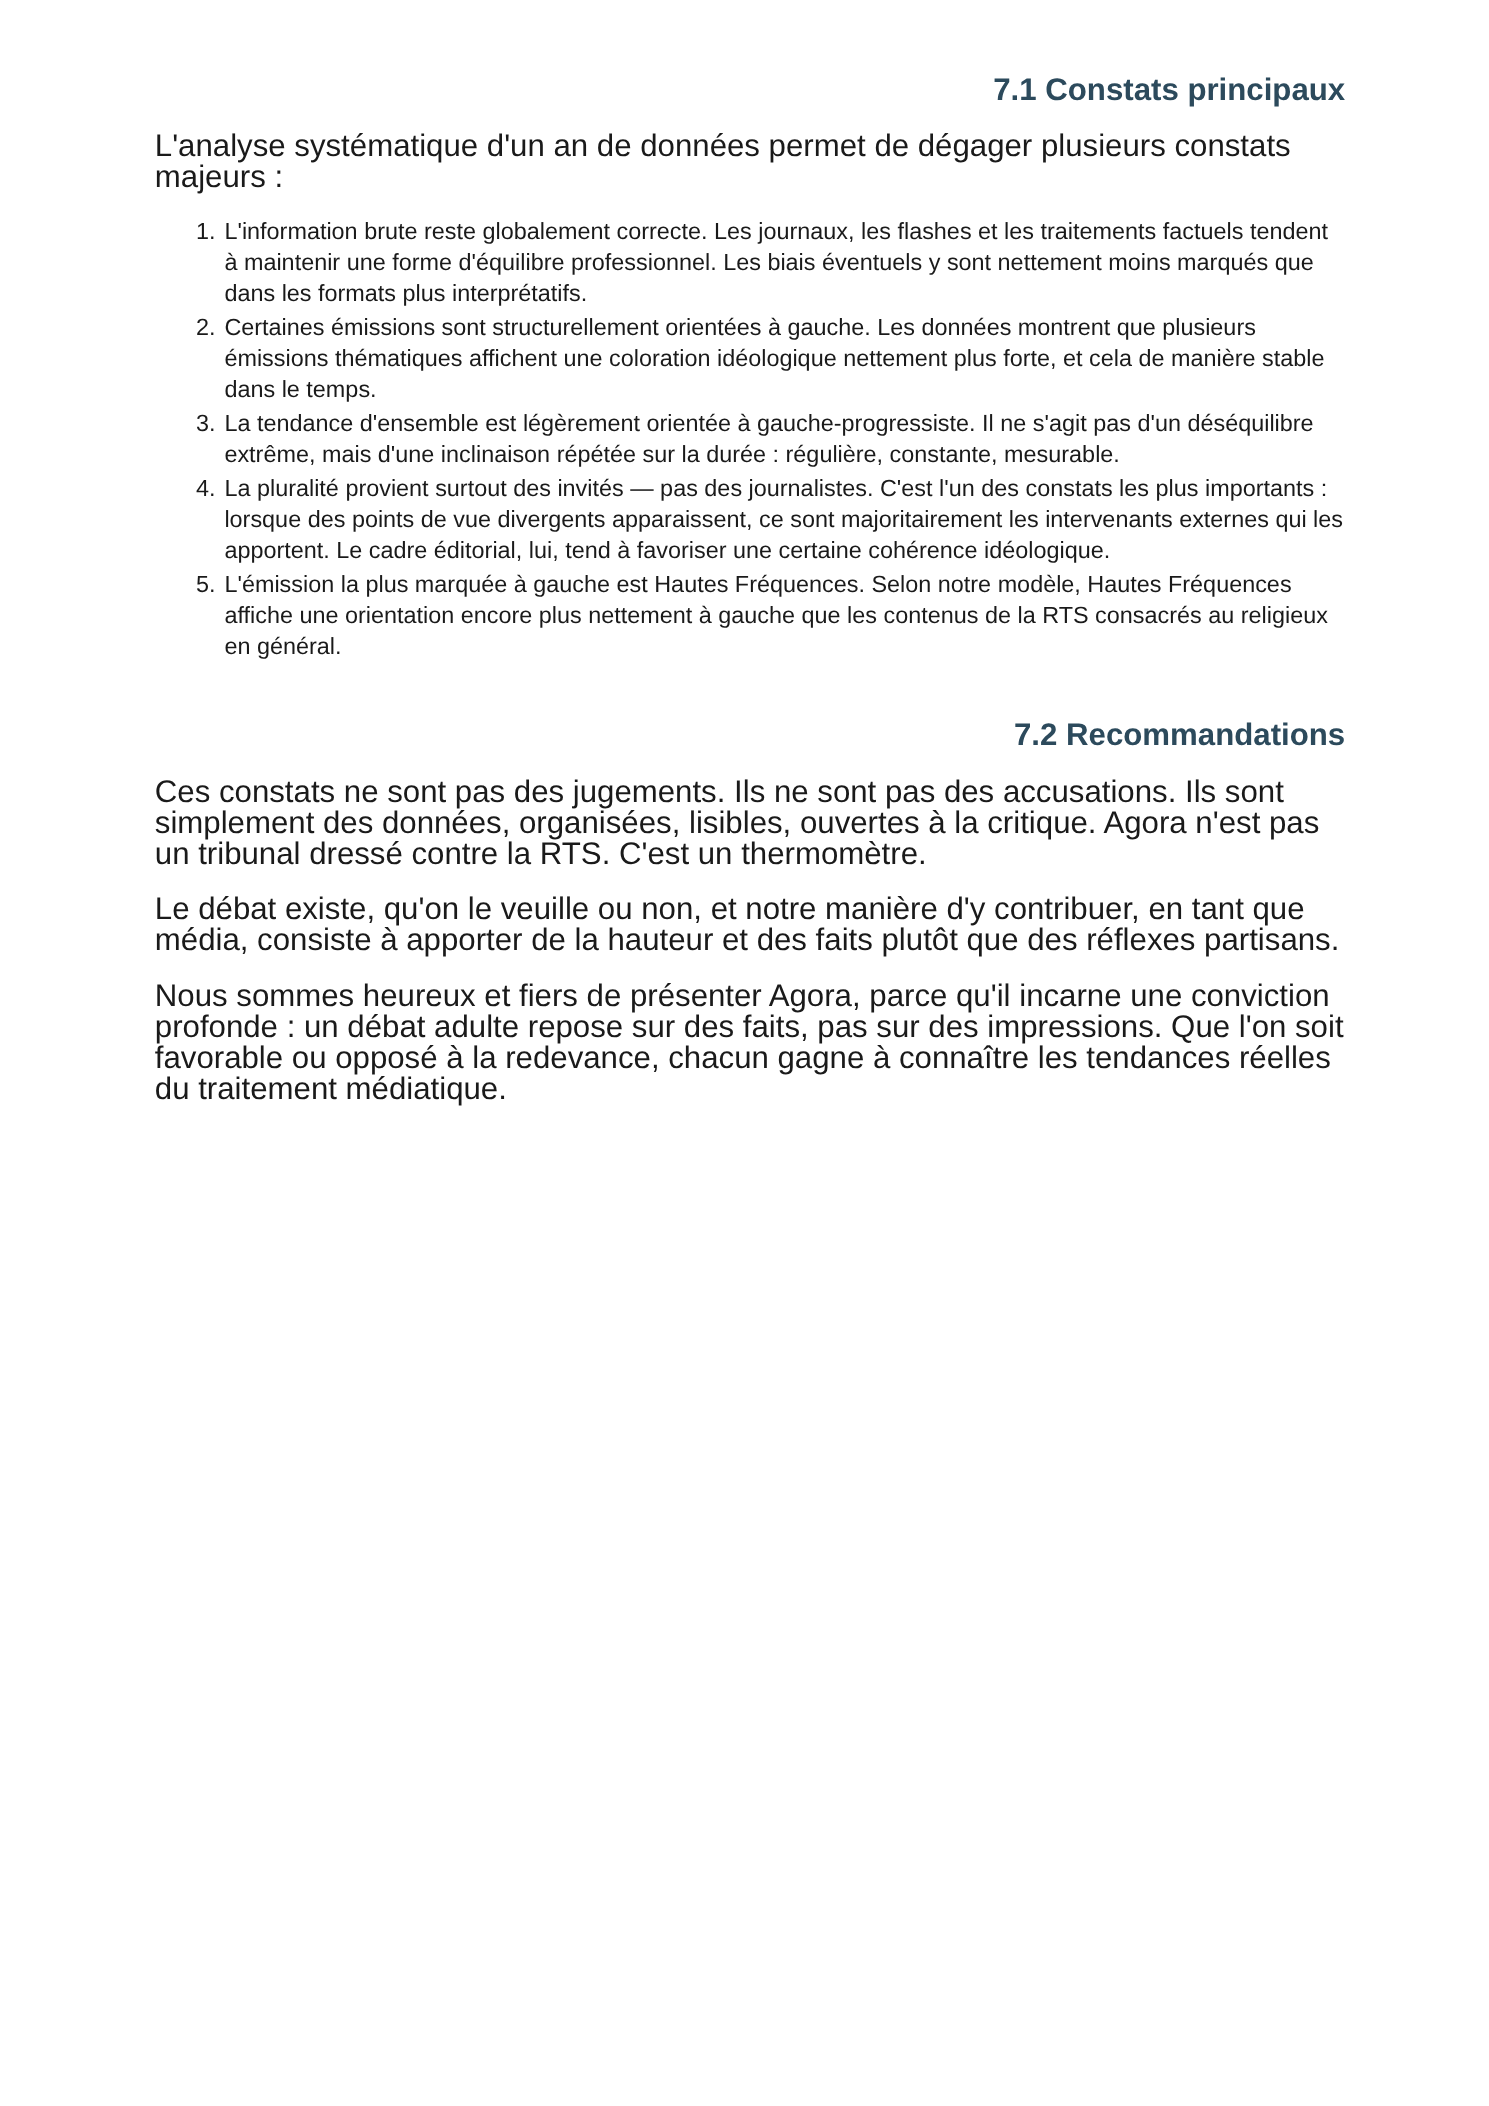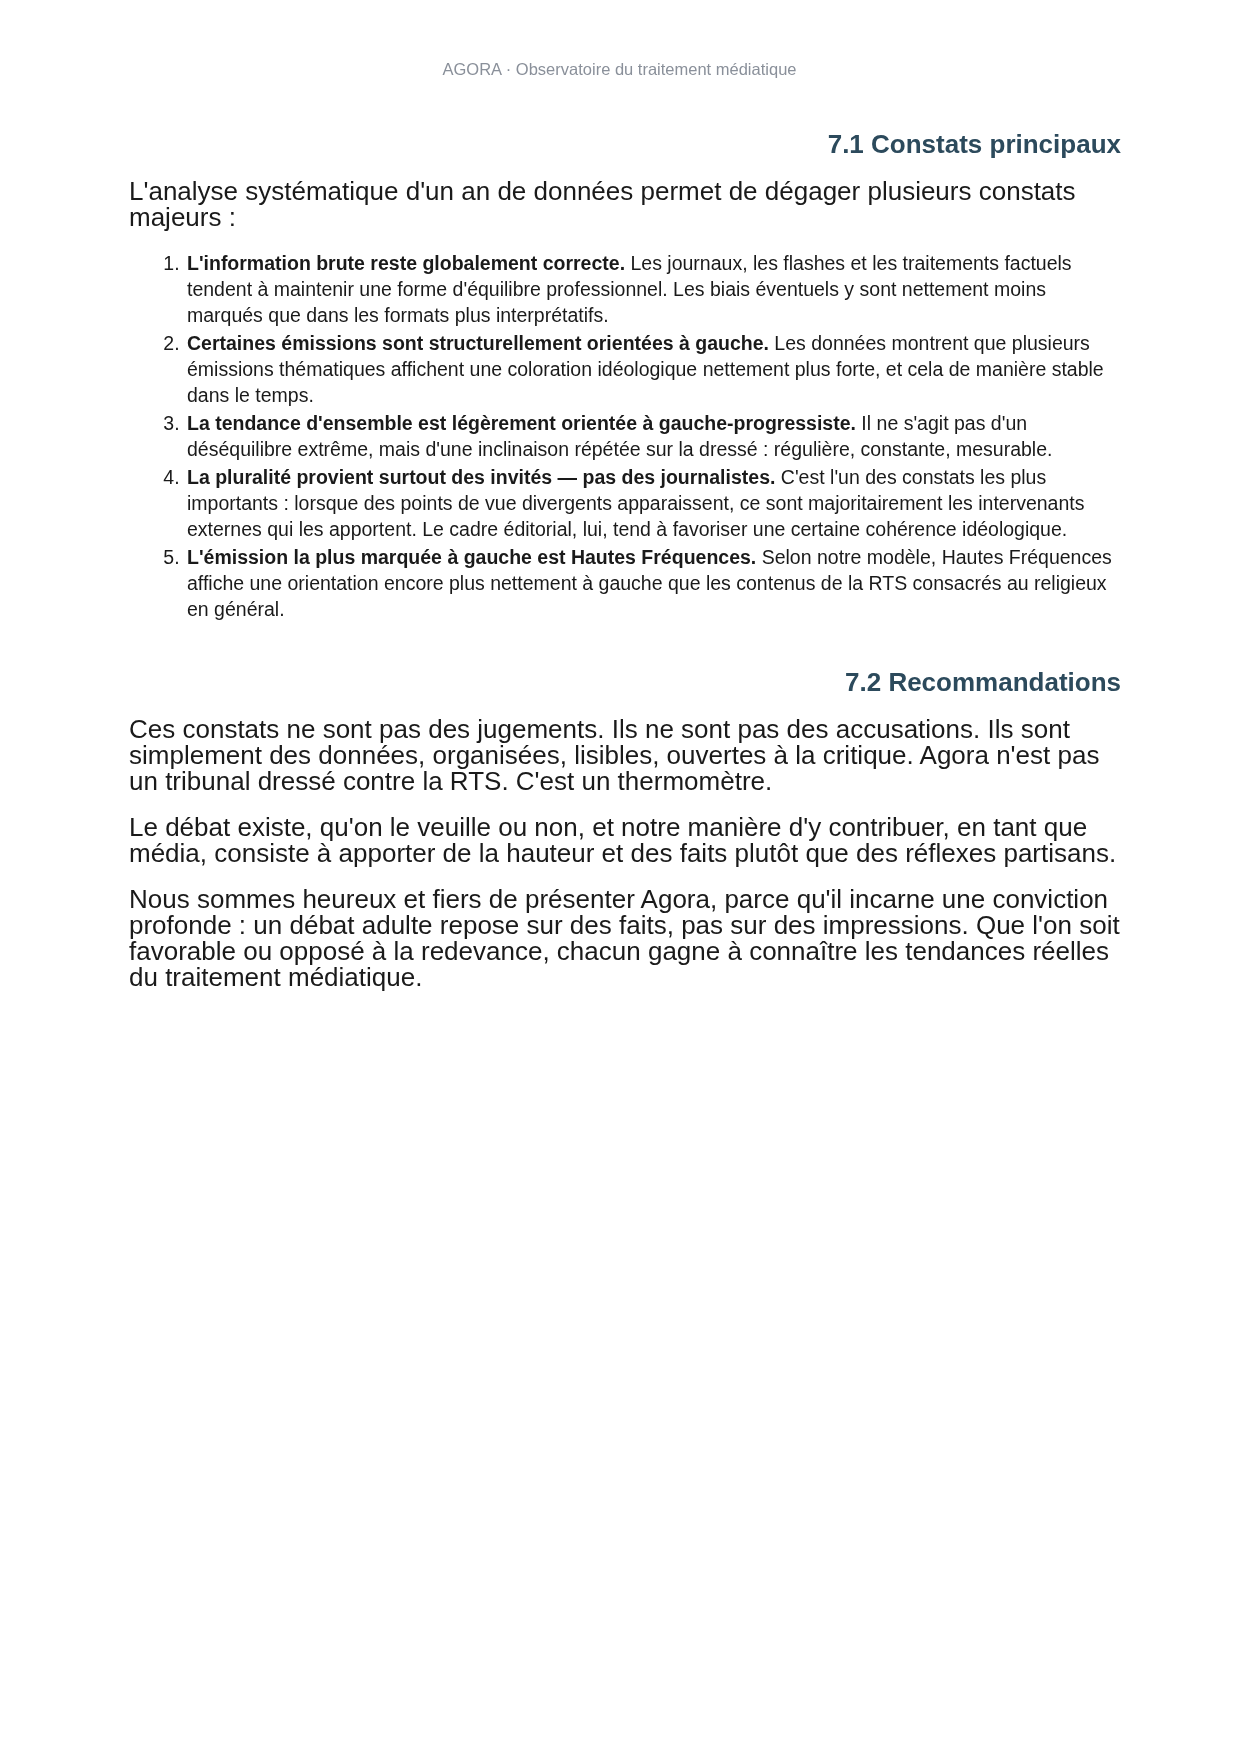--- a/index.html
+++ b/index.html
@@ -50,56 +50,55 @@
   ol.constats-list {
     margin: 0 0 42px 0;
     padding-left: 67px;
     font-size: 19.5px;
     line-height: 26px;
   }
   ol.constats-list li {
     margin: 0 0 2px 0;
     padding-left: 2px;
   }
-  .lead { font-weight: bold; margin-top: 23px; }
+  .lead { font-weight: normal; margin-top: 23px; }
   .section-2 { margin-top: 44px; }
   .italic-para { }
   .doc-footer {
     position: absolute;
     top: 1636px;
     left: 0;
     right: 0;
     text-align: center;
     color: #8a909a;
     font-size: 16.5px;
     line-height: 22px;
   }
 </style>
 </head>
 <body>
 
 <div class="page">
 
-  <div class="doc-header">AGORA · Observatoire du traitement médiatique</div>
 
 
   <section>
     <h2 class="section-heading">7.1 Constats principaux</h2>
 
     <p class="body-text">L'analyse systématique d'un an de données permet de dégager plusieurs constats majeurs :</p>
 
     <ol class="constats-list">
       <li>
         <span class="lead">L'information brute reste globalement correcte.</span><span> Les journaux, les flashes et les traitements factuels tendent à maintenir une forme d'équilibre professionnel. Les biais éventuels y sont nettement moins marqués que dans les formats plus interprétatifs.</span>
       </li>
       <li>
         <span class="lead">Certaines émissions sont structurellement orientées à gauche.</span><span> Les données montrent que plusieurs émissions thématiques affichent une coloration idéologique nettement plus forte, et cela de manière stable dans le temps.</span>
       </li>
       <li>
-        <span class="lead">La tendance d'ensemble est légèrement orientée à gauche-progressiste.</span><span> Il ne s'agit pas d'un déséquilibre extrême, mais d'une inclinaison répétée sur la dressé : régulière, constante, mesurable.</span>
+        <span class="lead">La tendance d'ensemble est légèrement orientée à gauche-progressiste.</span><span> Il ne s'agit pas d'un déséquilibre extrême, mais d'une inclinaison répétée sur la durée : régulière, constante, mesurable.</span>
       </li>
       <li>
         <span class="lead">La pluralité provient surtout des invités — pas des journalistes.</span><span> C'est l'un des constats les plus importants : lorsque des points de vue divergents apparaissent, ce sont majoritairement les intervenants externes qui les apportent. Le cadre éditorial, lui, tend à favoriser une certaine cohérence idéologique.</span>
       </li>
       <li>
         <span class="lead">L'émission la plus marquée à gauche est Hautes Fréquences.</span><span> Selon notre modèle, Hautes Fréquences affiche une orientation encore plus nettement à gauche que les contenus de la RTS consacrés au religieux en général.</span>
       </li>
     </ol>
   </section>
 

